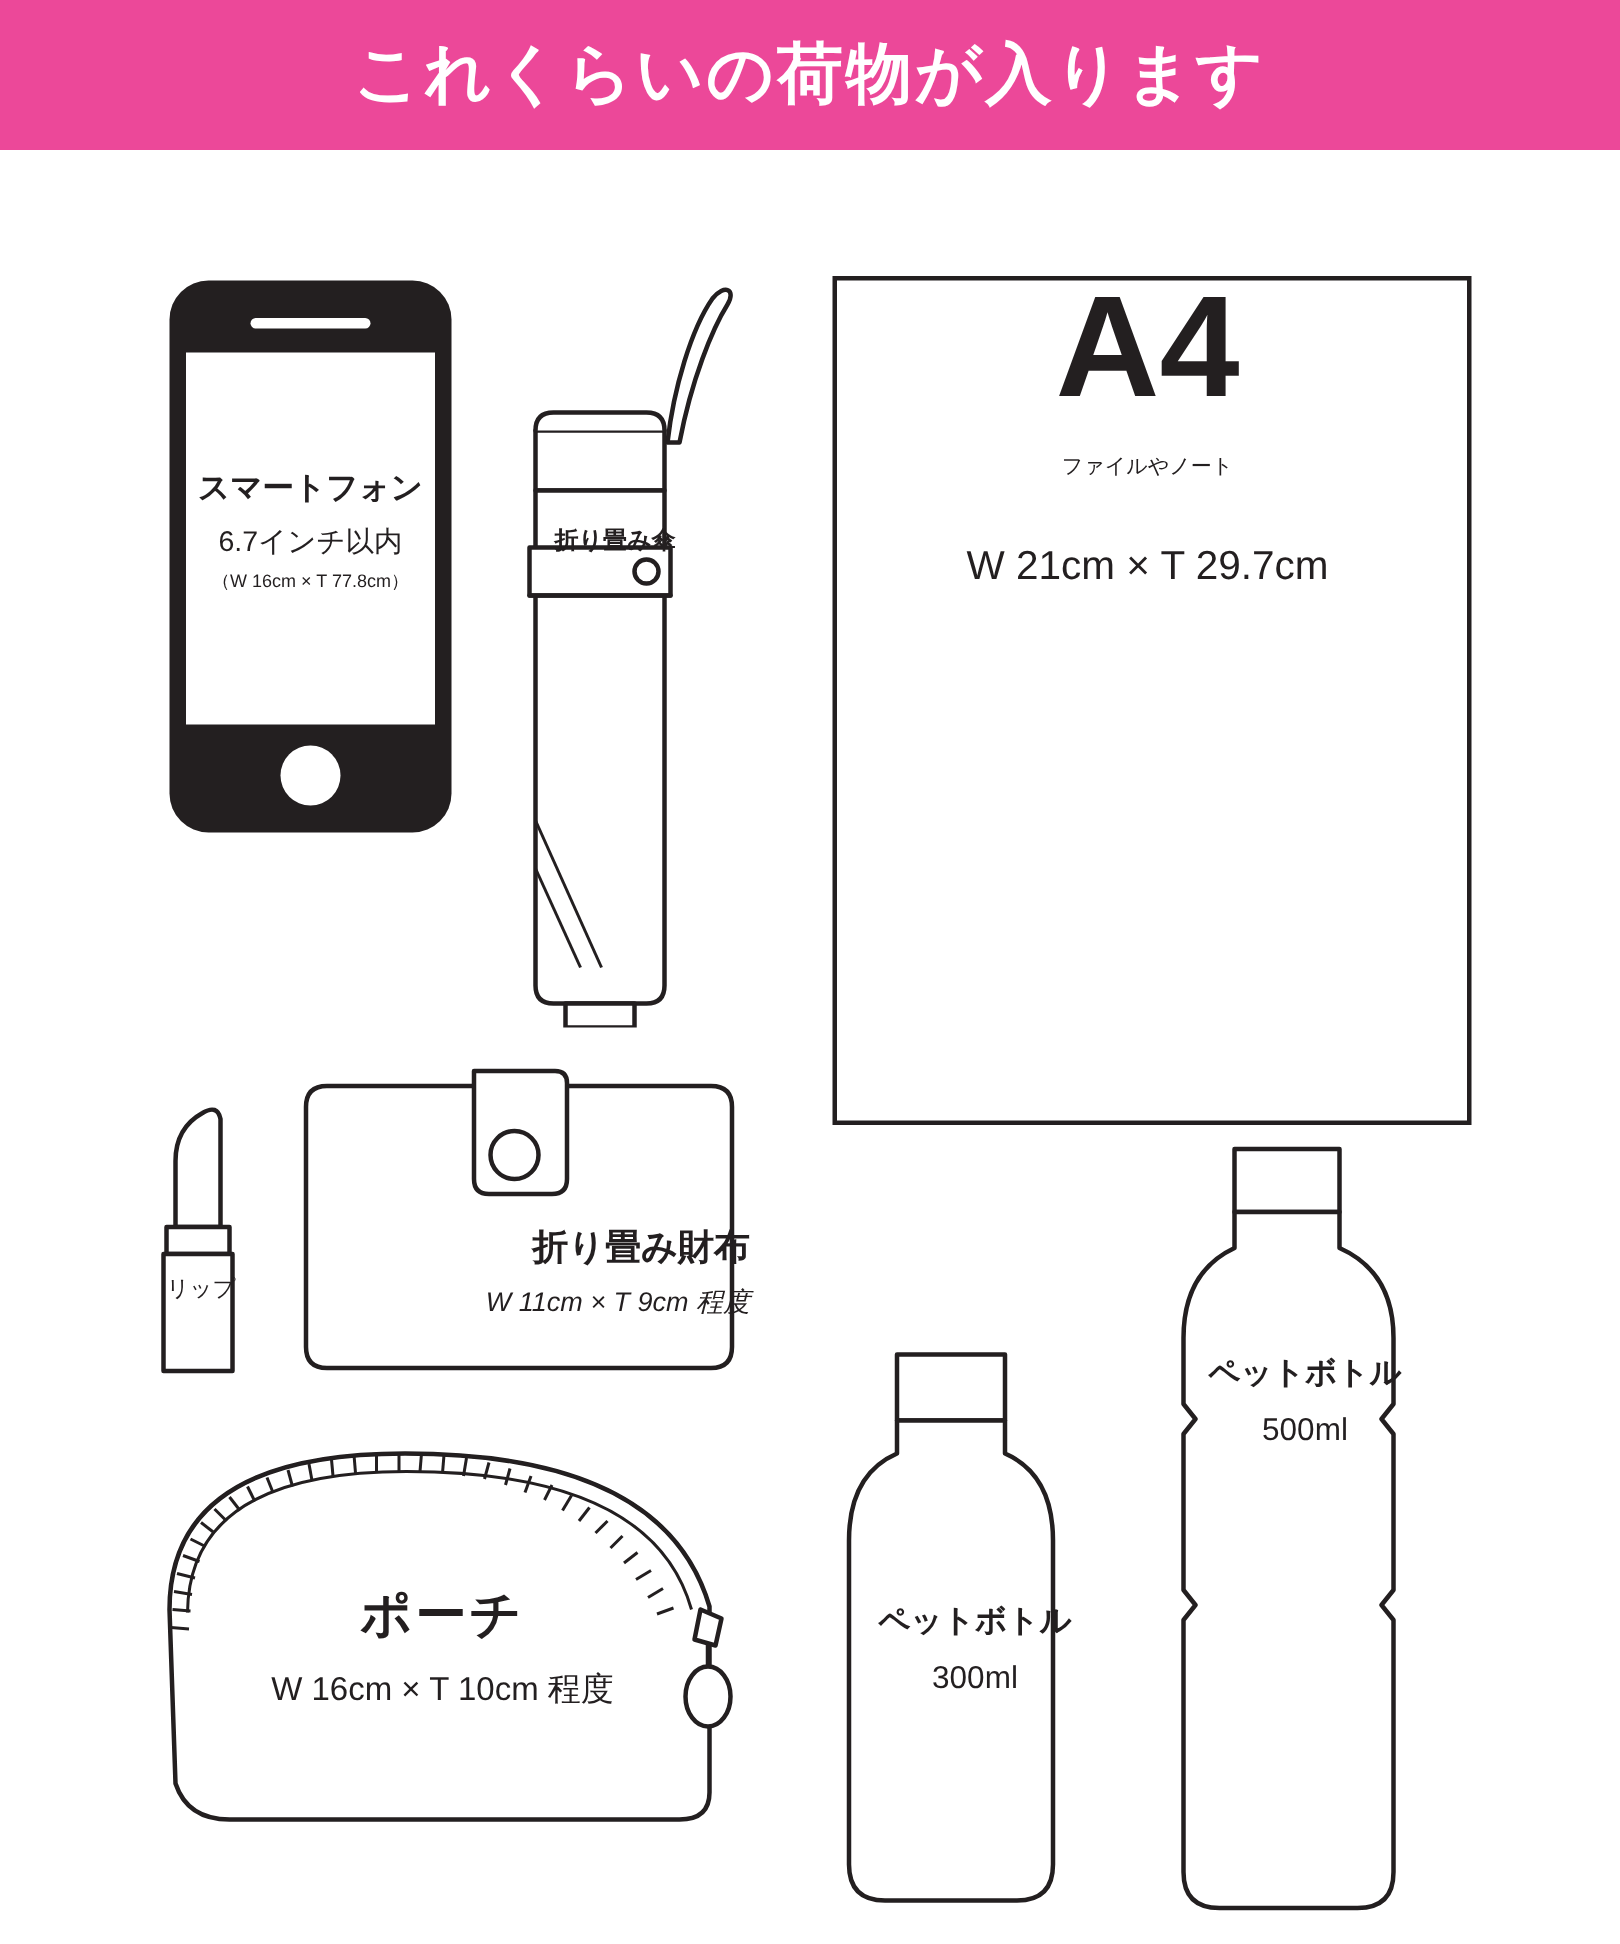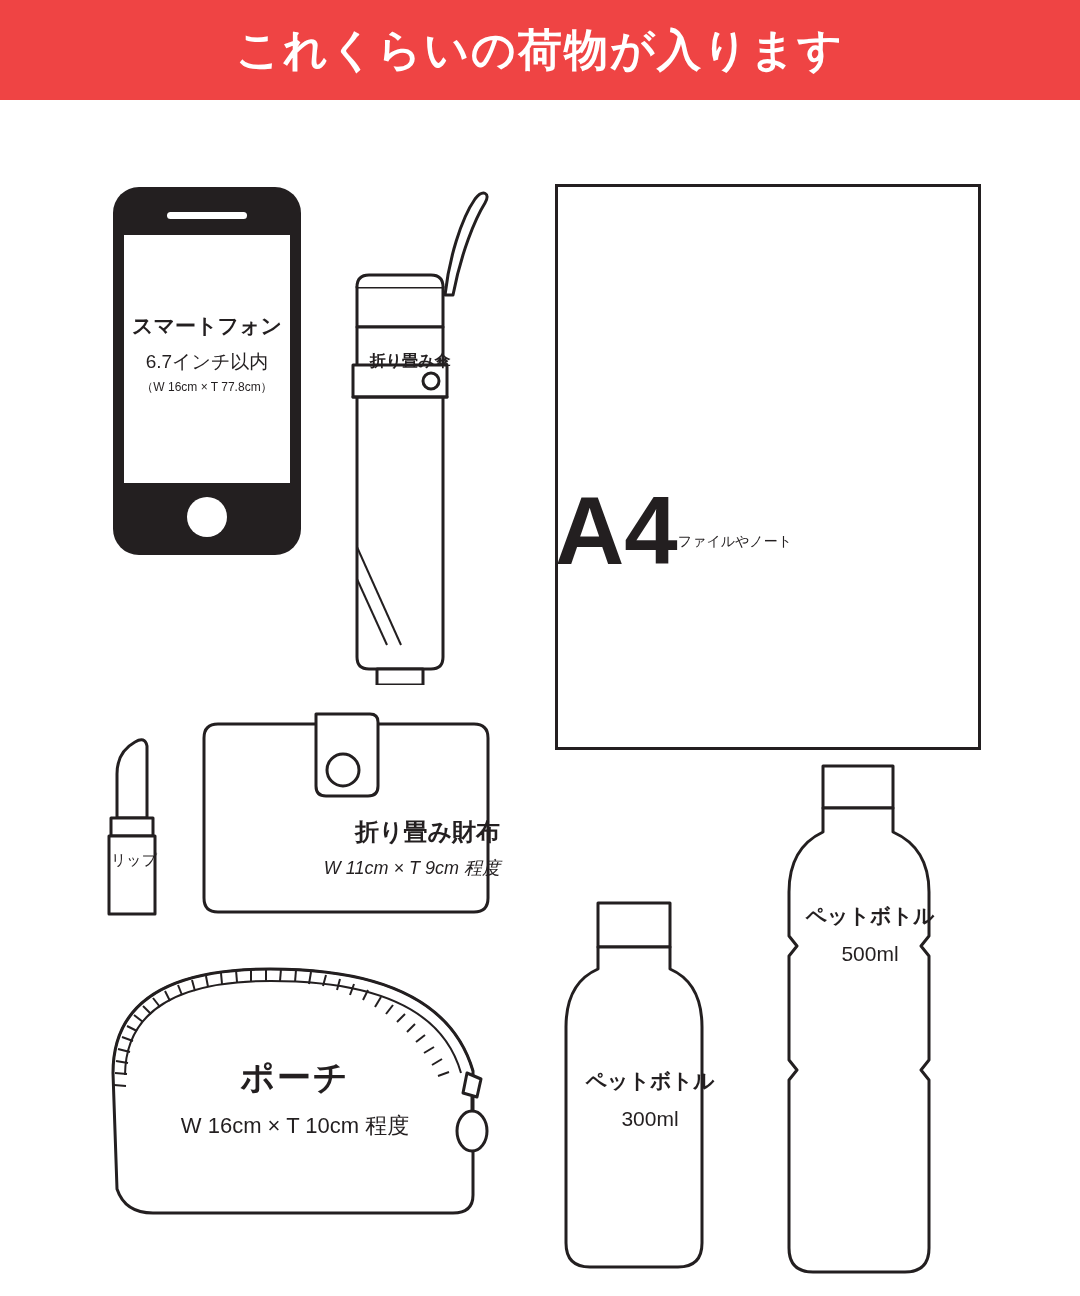--- a/index.html
+++ b/index.html
@@ -15,21 +15,21 @@
     color: #231f20;
     overflow: hidden;
   }
 
   
   .header {
     position: absolute;
     left: 0; top: 0;
     width: 1080px;
     height: 100px;
-    background: #ef4444;
+    background: #ec4899;
     display: flex;
     align-items: center;
     justify-content: center;
   }
   .header-title {
     color: #ffffff;
     font-size: 44px;
     font-weight: bold;
     letter-spacing: 2px;
     line-height: 1;
@@ -99,24 +99,23 @@
     left: 555px; top: 84px;
     width: 420px; height: 560px;
     border: 3px solid #231f20;
     background: #ffffff;
   }
   .a4-inner {
     position: absolute;
     left: 555px; top: 84px;
     width: 420px; height: 560px;
     display: flex;
-    flex-direction: row;
+    flex-direction: column;
     align-items: center;
     justify-content: flex-start;
-    padding-top: 134px;
     box-sizing: border-box;
   }
   .a4-big { font-size: 96px; font-weight: bold; line-height: 1; }
   .a4-sub { font-size: 14px; margin-top: 22px; }
   .a4-dim { font-size: 27px; margin-top: 42px; }
 
   
   .lip-label {
     left: 94px; top: 750px;
     width: 80px;
@@ -211,20 +210,21 @@
     </svg>
   </div>
   <div class="label umbrella-label">
     <span>折り畳み傘</span>
   </div>
 
   <div class="item a4"></div>
   <div class="a4-inner">
     <div class="a4-big">A4</div>
     <div class="a4-sub">ファイルやノート</div>
+    <div class="a4-dim">W 21cm × T 29.7cm</div>
   </div>
 
   <div class="item" style="left:95px; top:630px;">
     <svg width="80" height="190" viewBox="0 0 80 190">
 
       <path class="stroke" d="M22 88 L22 44 Q22 22 40 12 Q50 6 52 16 L52 88 Z"></path>
 
       <path class="stroke" d="M16 88 L58 88 L58 106 L16 106 Z"></path>
 
       <path class="stroke" d="M14 106 L60 106 L60 184 L14 184 Z"></path>

